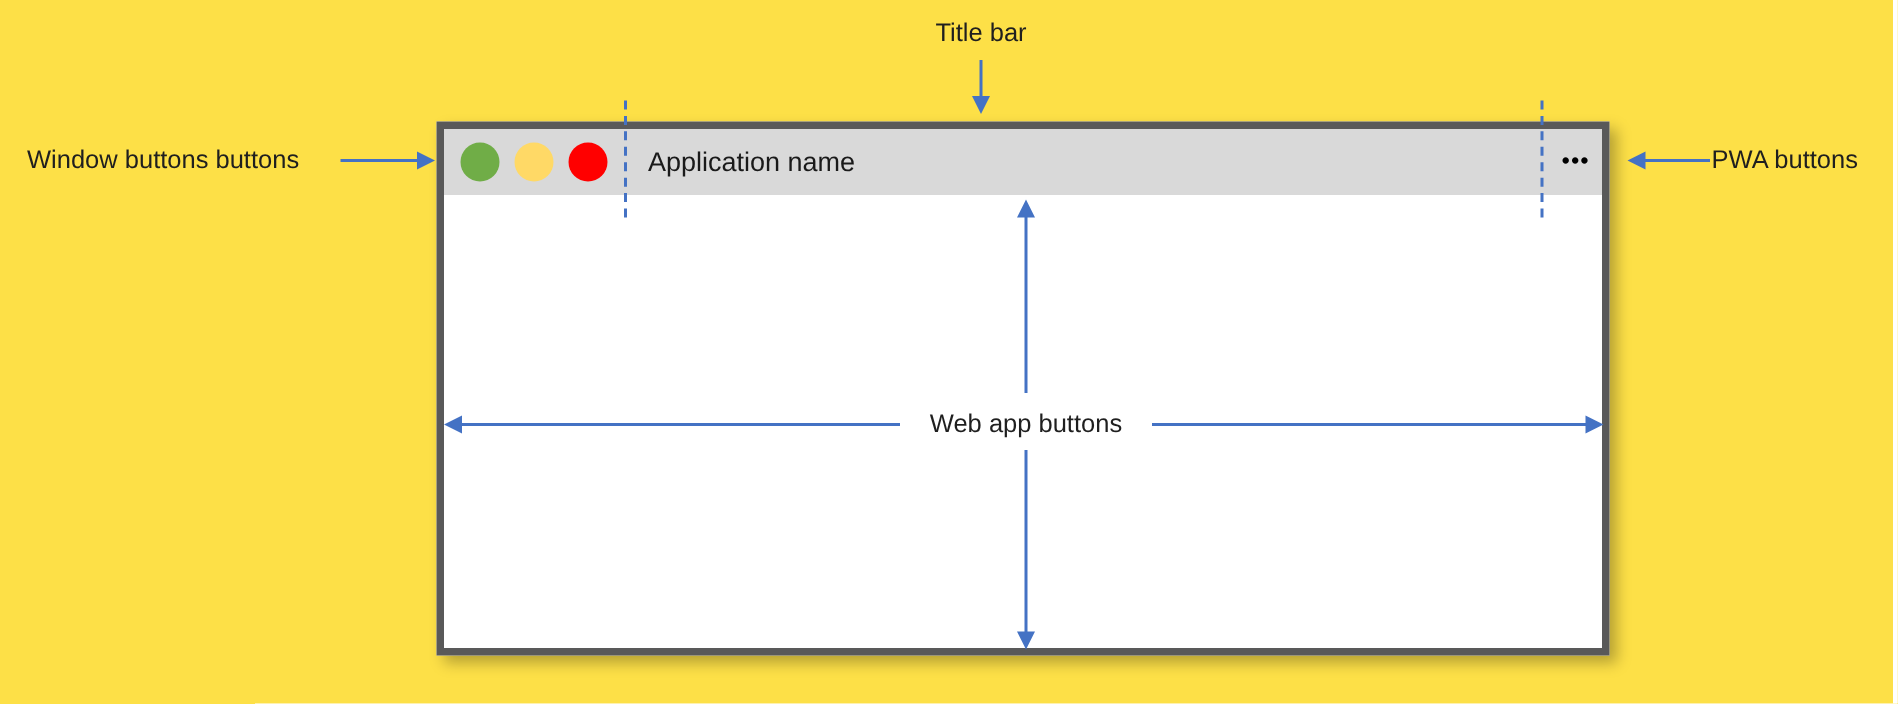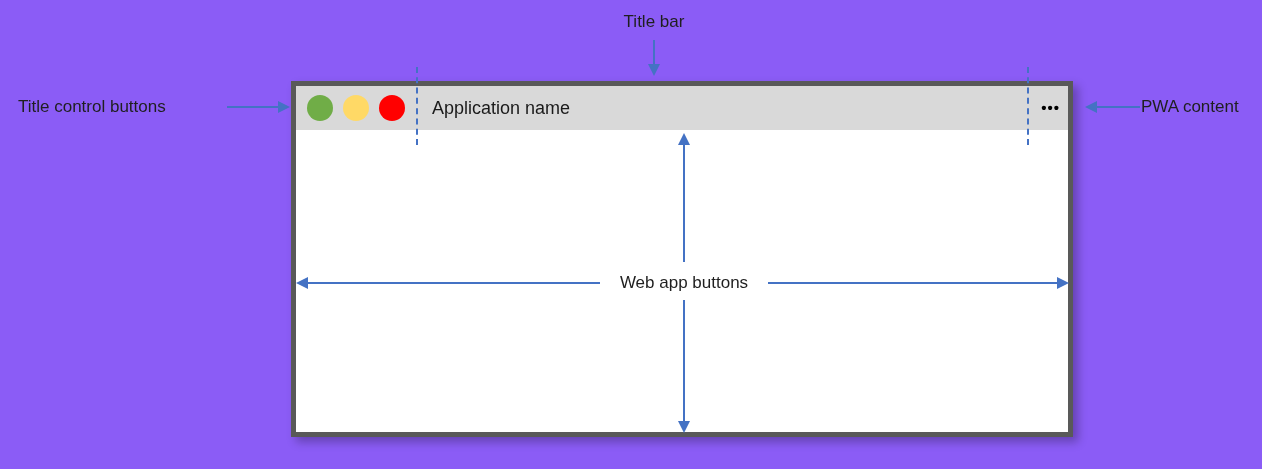--- a/index.html
+++ b/index.html
@@ -1,21 +1,21 @@
 <!DOCTYPE html>
 <html><head>
 <meta charset="utf-8">
 <style>
   * { margin: 0; padding: 0; box-sizing: border-box; }
   html, body { background: #ffffff; }
   #stage {
     position: relative;
     width: 1262px;
     height: 469px;
-    background: #8b5cf6;
+    background: #fde047;
     font-family: "Liberation Sans", sans-serif;
     color: #1f1f1f;
     overflow: hidden;
   }
   .label {
     position: absolute;
     font-size: 17px;
     line-height: 1.1;
     white-space: nowrap;
     color: #1f1f1f;
@@ -86,27 +86,27 @@
 </style>
 </head>
 <body>
 
 <div id="stage">
 
   <div class="label centered" style="left:654px; top:13px;">Title bar</div>
   <div class="aline-v" style="left:653px; top:40px; height:25px;"></div>
   <div class="ahead down" style="left:648px; top:64px;"></div>
 
-  <div class="label" style="left:18px; top:98px;">Title control buttons</div>
+  <div class="label" style="left:18px; top:98px;">Window buttons buttons</div>
   <div class="aline-h" style="left:227px; top:106px; width:52px;"></div>
   <div class="ahead right" style="left:278px; top:101px;"></div>
 
   <div class="ahead left" style="left:1085px; top:101px;"></div>
   <div class="aline-h" style="left:1096px; top:106px; width:44px;"></div>
-  <div class="label" style="left:1141px; top:98px;">PWA content</div>
+  <div class="label" style="left:1141px; top:98px;">PWA buttons</div>
 
   <div id="app-window">
     <div id="titlebar">
       <div class="circle green"></div>
       <div class="circle yellow"></div>
       <div class="circle red"></div>
       <div id="app-name">Application name</div>
       <div id="ellipsis">•••</div>
     </div>
     <div id="content-area"></div>

